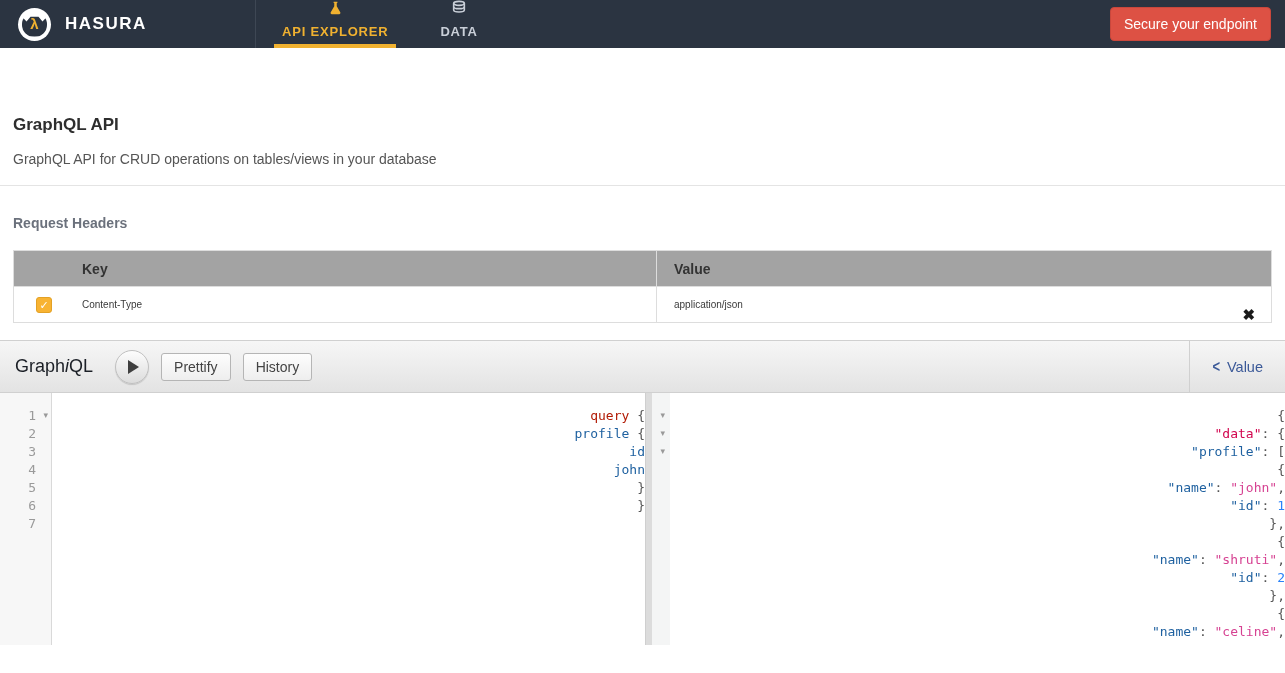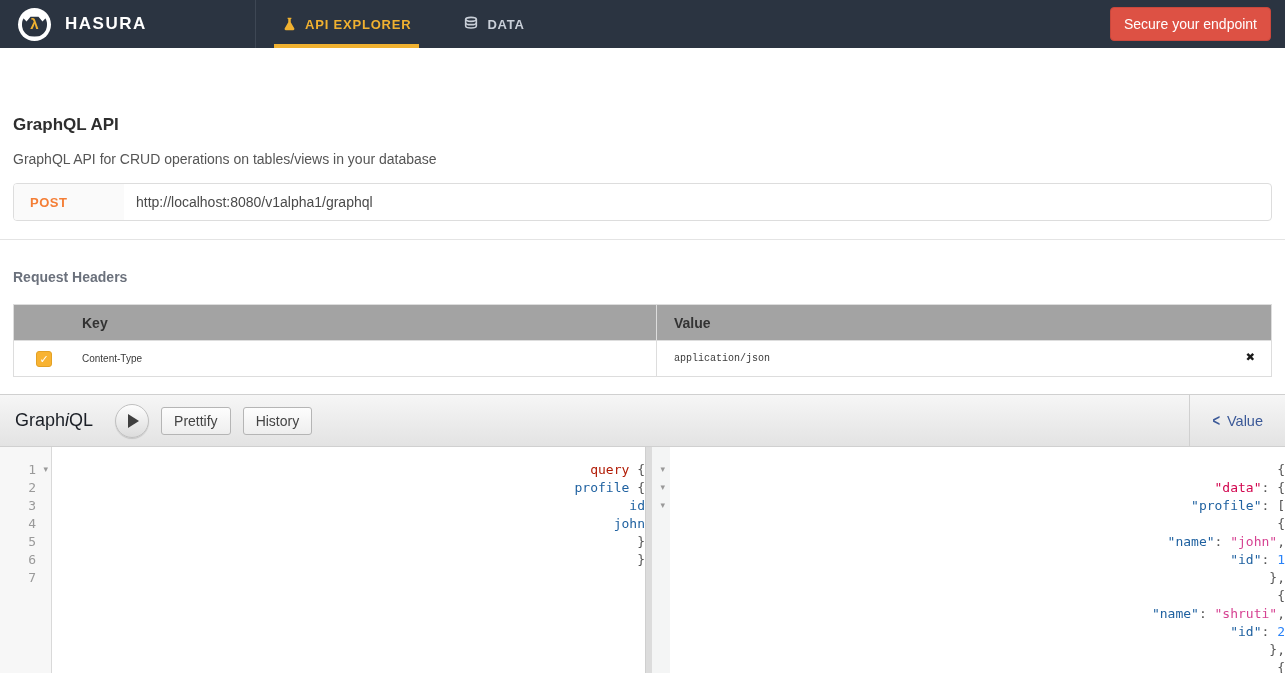--- a/index.html
+++ b/index.html
@@ -12,21 +12,21 @@
   .logo { width:33px; height:33px; border-radius:50%; background:#fff; position:relative; flex:0 0 auto; }
   .logo .helmet { position:absolute; left:4px; top:5px; width:25px; height:24px;
                   background:var(--navbar_bg,#2b3441); border-radius:46% 46% 50% 50%;
                   clip-path:polygon(0 18%, 18% 38%, 34% 18%, 66% 18%, 82% 38%, 100% 18%, 100% 100%, 0 100%); }
   .logo .lambda { position:absolute; left:0; top:7px; width:100%; text-align:center;
                   color:var(--brand_yellow,#f0b130); font-weight:700; font-size:15px; }
   .brand-name { color:#fff; font-size:17px; font-weight:700; letter-spacing:1.5px; }
   .nav-divider { width:1px; background:#3e4754; margin:0; }
   .nav-tabs { display:flex; align-items:stretch; }
   .nav-tab { display:flex; align-items:center; gap:8px; padding:0 26px; position:relative;
-             color:#c9cfd8; font-size:13px; font-weight:700; letter-spacing:0.8px; cursor:pointer; }
+             color:#c9cfd8; font-size:13px; font-weight:700; letter-spacing:0.8px; cursor:pointer;flex-direction:column; }
   .nav-tab.active { color:var(--brand_yellow,#f0b130); }
   .nav-tab.active::after { content:""; position:absolute; left:18px; right:18px; bottom:0; height:4px;
                            background:var(--brand_yellow,#f0b130); }
   .nav-tab svg { display:block; }
   .nav-spacer { flex:1; }
   .secure-btn { align-self:center; margin-right:14px; background:var(--secure_red,#dd5144);
                 color:#fff; font-size:14px; border:1px solid #c9473c; border-radius:4px;
                 padding:8px 13px; cursor:pointer; font-family:inherit; }
 
   
@@ -52,21 +52,21 @@
   .cell.key-col { width:643px; border-right:1px solid #ddd; }
   .cell.val-col { flex:1; padding-left:17px; }
   .check-slot { width:68px; display:flex; align-items:center; padding-left:22px; }
   .head .col-label { font-weight:700; color:#333; }
   .head .key-col .col-label { padding-left:68px; }
   .checkbox { width:16px; height:16px; border-radius:3px; background:#f8b332; border:1px solid #e3a125;
               color:#fff; font-size:11px; line-height:14px; text-align:center; cursor:pointer; }
   .hcell-input { border:none; outline:none; background:transparent; font-size:10px; color:#3a3a3a;
                  font-family:inherit; flex:1; height:100%; }
   .hcell-input::placeholder { color:#a7a7a7; }
-  .val-wrap { display:flex; align-items:center; flex:1;font-family:Liberation Mono, monospace; }
+  .val-wrap { display:flex; align-items:flex-end; flex:1; }
   .remove-x { margin-right:16px; margin-left:8px; color:#1a1a1a; font-size:15px; font-weight:700;
               cursor:pointer; line-height:1; }
 
   
   .graphiql-panel { margin-top:17px; height:305px; display:flex; flex-direction:column;
                     border-top:1px solid #d0d0d0; }
   .gql-toolbar { height:52px; flex:0 0 auto; background:linear-gradient(#f6f6f6,#e3e3e3);
                  border-bottom:1px solid #d0d0d0; display:flex; align-items:center; }
   .gql-title { margin-left:15px; font-size:18px; color:#1b1f26; }
   .gql-title .it { font-style:italic; }
@@ -142,24 +142,20 @@
       <span>DATA</span>
     </div>
   </div>
   <div class="nav-spacer"></div>
   <button class="secure-btn">Secure your endpoint</button>
 </div>
 
 <div class="intro">
   <div class="page-title">GraphQL API</div>
   <div class="page-subtitle">GraphQL API for CRUD operations on tables/views in your database</div>
-  <div class="endpoint-box">
-    <div class="endpoint-method">POST</div>
-    <div class="endpoint-url">http://localhost:8080/v1alpha1/graphql</div>
-  </div>
 </div>
 <hr class="section-hr">
 
 <div class="headers-section">
   <div class="headers-title">Request Headers</div>
   <div class="headers-table">
     <div class="hrow head">
       <div class="cell key-col">
         <span class="col-label">Key</span>
       </div>

